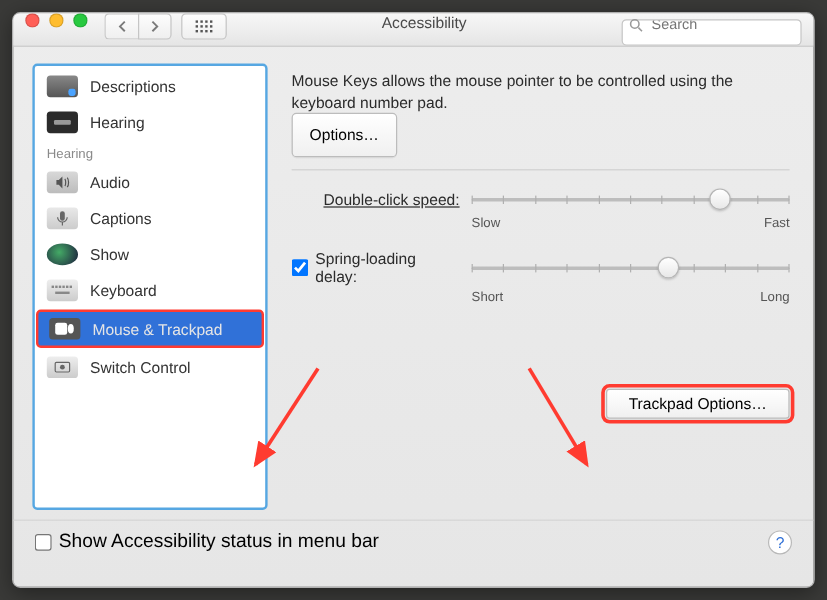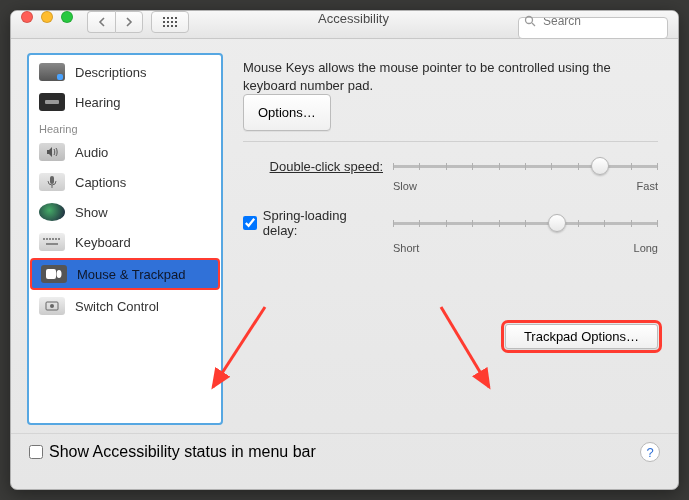--- a/index.html
+++ b/index.html
@@ -17,21 +17,21 @@
 .dotgrid { display:grid; grid-template-columns:repeat(4,2px); grid-auto-rows:2px; gap:2px; }
 .dotgrid span { background:#555; }
 .title { flex: 1; text-align: center; font-size: 13px; color: #4a4a4a; }
 .searchwrap { position: relative; }
 .search { width: 150px; height: 22px; border-radius: 4px; border: 1px solid #c5c5c5; background: #fff; padding: 0 8px 14px 24px; font-size: 12px; color: #888; }
 .searchwrap svg { position:absolute; left:6px; top:4px; }
 .content { display: flex; height: 394px; padding: 14px 16px 8px 16px; gap: 14px; }
 .sidebar { width: 196px; border: 2px solid #56a7e2; border-radius: 4px; background: #fff; overflow-y: auto; padding: 2px 0; }
 .cat { font-size: 11px; color: #8a8a8a; padding: 6px 10px 2px; }
 .item { display:flex; align-items:center; gap:10px; padding: 6px 10px; font-size:13px; color:#333; cursor:default; }
-.item.selected { background: #3071d8; color:#0f172a; margin: 0 2px; border-radius:3px; }
+.item.selected { background: #3071d8; color:#e5e5e5; margin: 0 2px; border-radius:3px; }
 .item.highlight-box { outline: 2px solid #ff3b30; outline-offset: -1px; margin: 2px; border-radius:3px; }
 .ico { width:26px; height:18px; border-radius:3px; background:#777; flex-shrink:0; display:flex;align-items:center;justify-content:center; }
 .ico svg { display:block; }
 .main { flex: 1; padding: 6px 4px 0 6px; font-size: 13px; color: #2b2b2b; position:relative; }
 .desc { line-height: 1.35; }
 .row { display:flex; align-items:center; justify-content:space-between; gap:10px; margin-bottom: 6px; }
 .chk { display:flex; align-items:center; gap:6px; }
 .chk input { width:14px; height:14px; }
 .btn { background: linear-gradient(#fff,#f0f0f0); border:1px solid #bcbcbc; border-radius:4px; padding: 10px 14px; font-size:13px; box-shadow: 0 1px 0 rgba(0,0,0,.05); }
 hr { border:none; border-top:1px solid #d0d0d0; margin: 10px 0 14px; }

